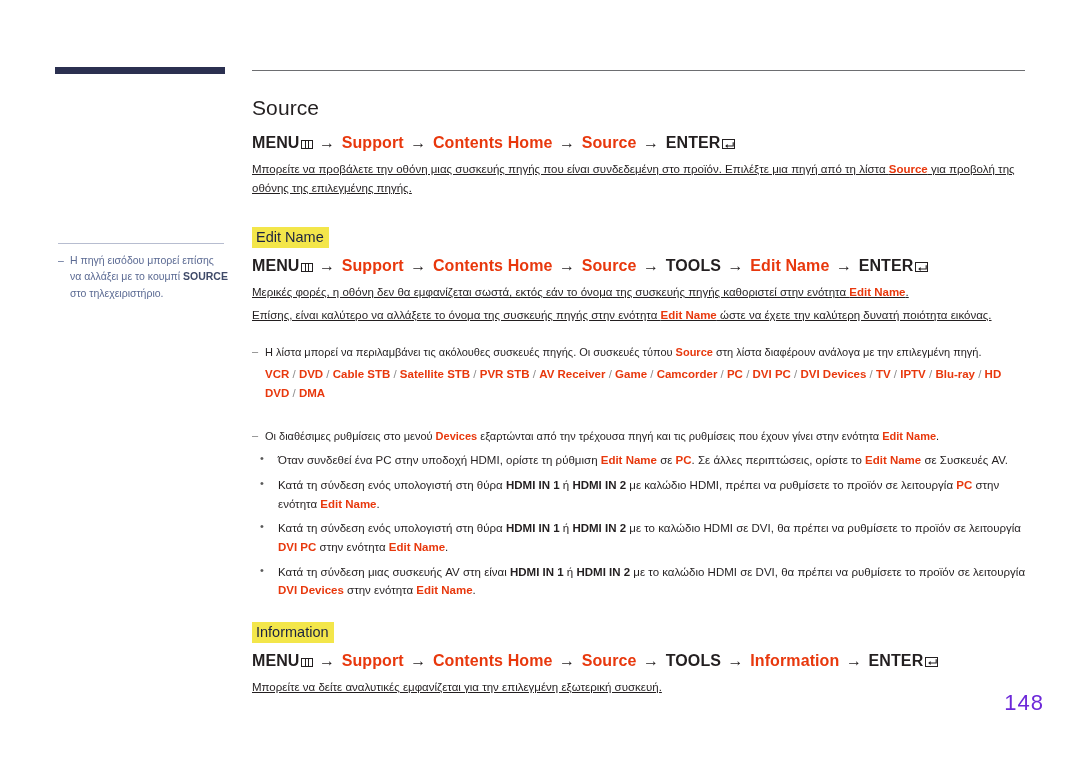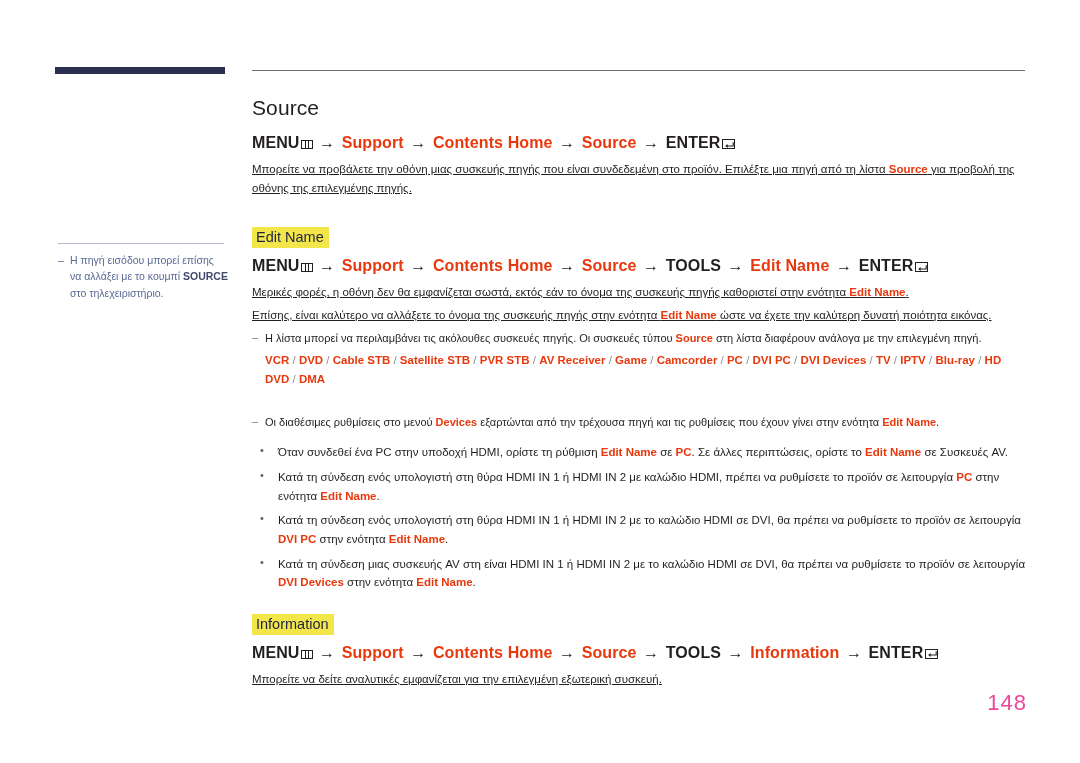--- a/index.html
+++ b/index.html
@@ -135,24 +135,24 @@
   }
   .enter-glyph svg { position: absolute; left: 1px; top: 0.5px; }
 
   p.body {
     font-size: 11.5px;
     line-height: 1.62;
     margin: 0 0 4px 0;
     color: #231f20;
     text-decoration: underline;
   }
-  p.body.gap { margin-bottom: 5px; }
+  p.body.gap { margin-bottom: 19px; }
   .r  { color: #e8380d; font-weight: bold; }
   .rb { color: #e8380d; font-weight: bold; }
-  .bk { font-weight: normal; color: #231f20; }
+  .bk { font-weight: bold; color: #231f20; }
 
   .note {
     font-size: 11px;
     line-height: 1.62;
     margin: 0 0 4px 0;
     padding-left: 13px;
     position: relative;
     color: #231f20;
   }
   .note .dash {
@@ -170,21 +170,21 @@
     color: #e8380d;
     font-weight: bold;
   }
   .note-sub .sl {
     color: #8c8c8c;
     font-weight: normal;
   }
 
   ul.bullets {
     list-style: none;
-    margin: 12px 0 0 0;
+    margin: 6px 0 0 0;
     padding: 0;
   }
   ul.bullets li {
     font-size: 11.5px;
     line-height: 1.62;
     position: relative;
     padding-left: 26px;
     margin-bottom: 6px;
     color: #231f20;
   }
@@ -196,24 +196,24 @@
     color: #5a5a5a;
     font-size: 11px;
   }
 
   .spacer-lg { height: 26px; }
   .spacer-md { height: 16px; }
   .spacer-sm { height: 9px; }
 
   .page-num {
     position: absolute;
-    right: 53px;
+    right: 36px;
     bottom: 47px;
     font-size: 22px;
-    color: #ec4899;
+    color: #6d28d9;
     letter-spacing: 1px;
   }
 </style>
 </head>
 <body>
 
 <div class="hdr-bar-left"></div>
 <div class="hdr-rule-right"></div>
 
 <aside class="side-note">

